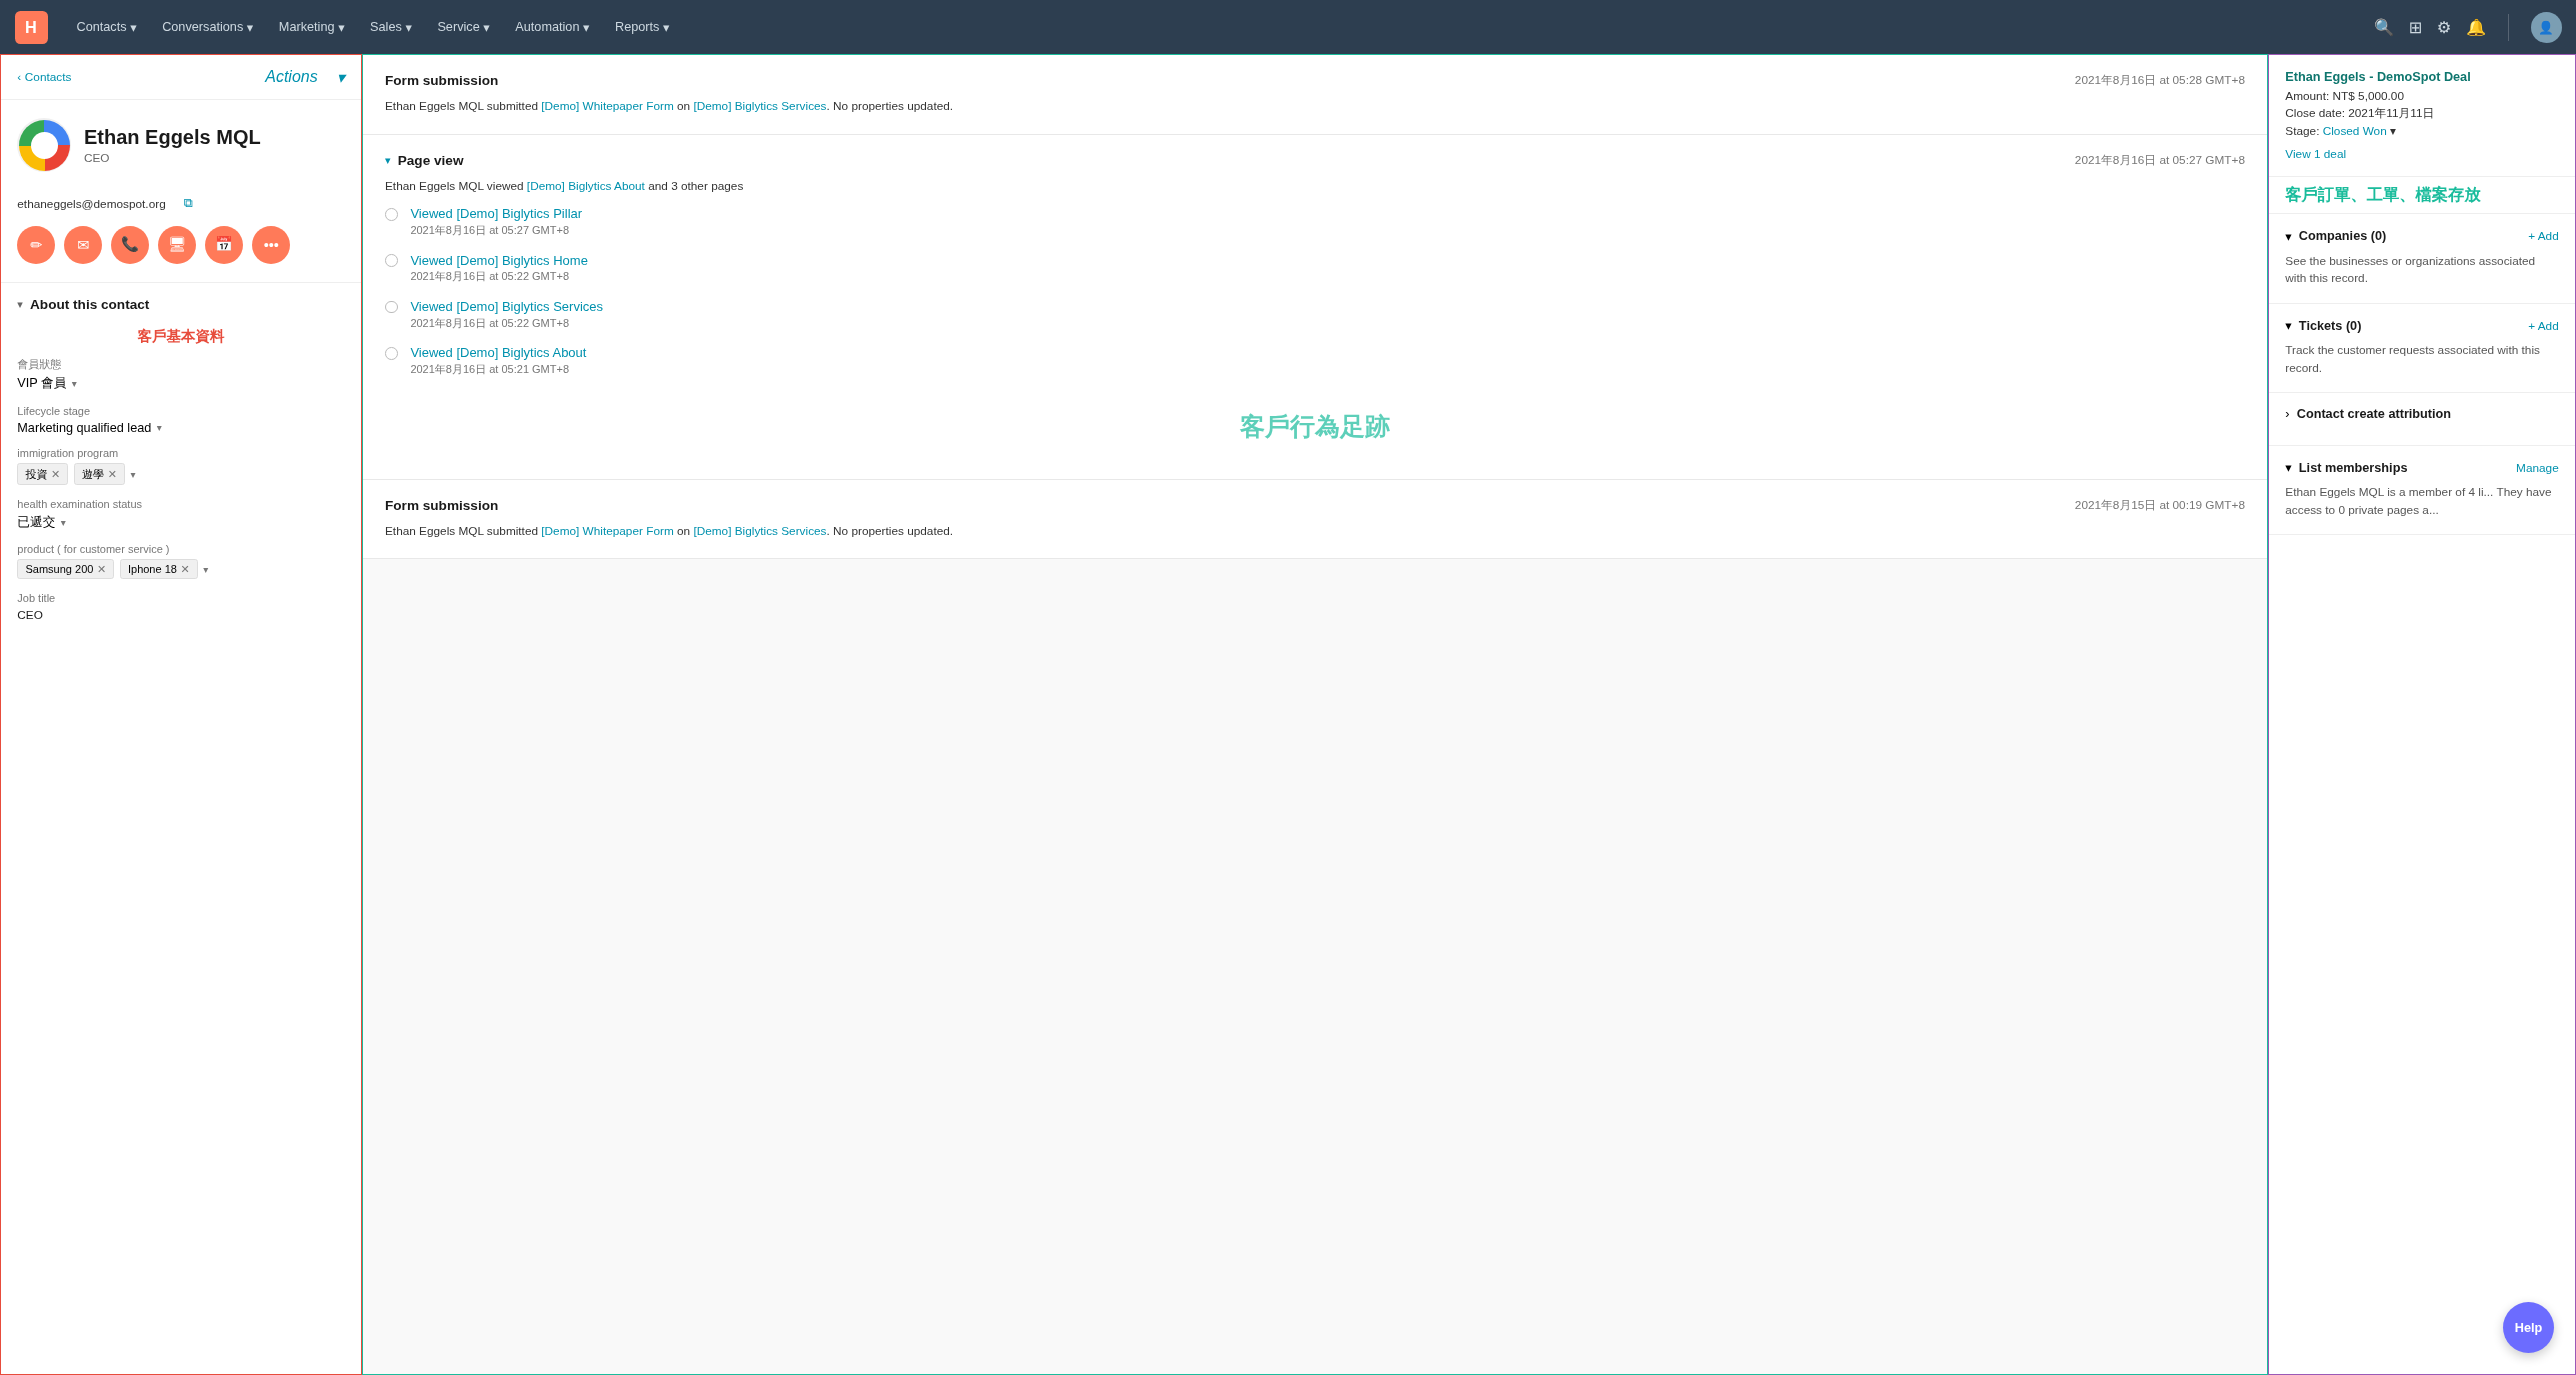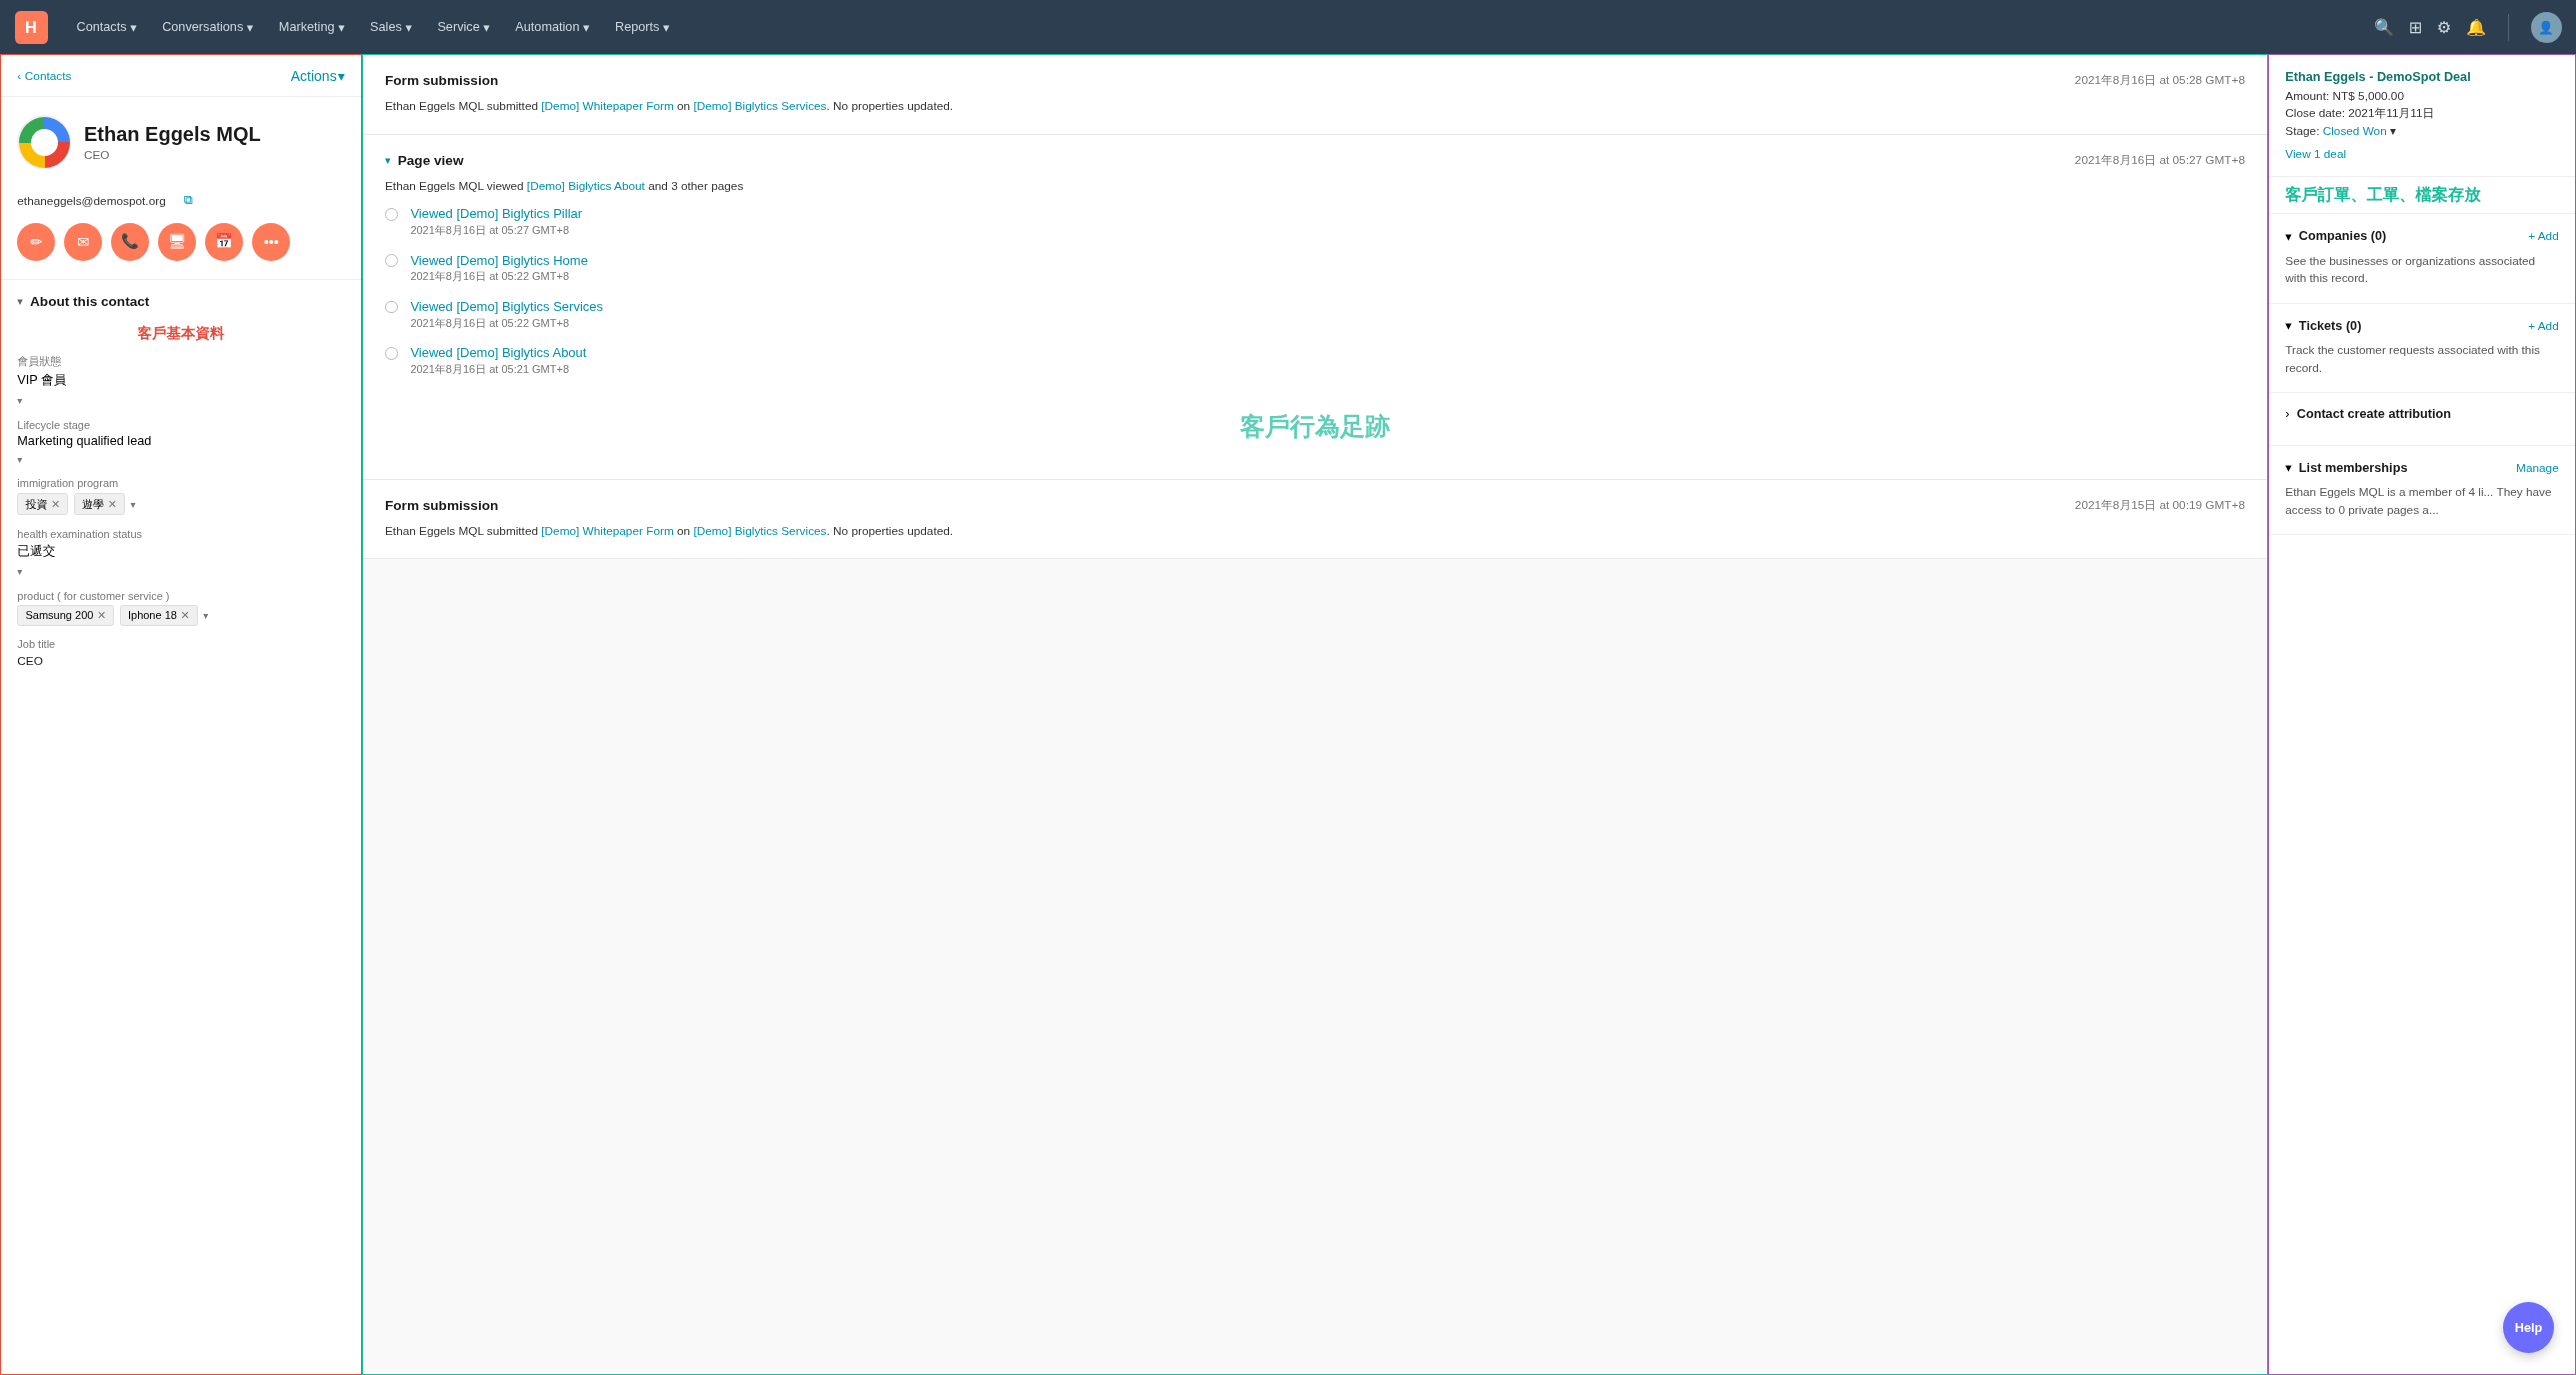--- a/index.html
+++ b/index.html
@@ -76,22 +76,22 @@
       align-items: center;
       justify-content: space-between;
       padding: 12.7px 16.3px;
       border-bottom: 0.9px solid #eee;
     }
     .back-link {
       color: #0091ae; font-size: 11.8px; cursor: pointer;
       display: flex; align-items: center; gap: 3.6px;
     }
     .actions-btn {
-      color: #0091ae; font-size: 14px; cursor: pointer;
-      display: flex; align-items: center; gap: 1px;
+      color: #0091ae; font-size: 16px; cursor: pointer;
+      display: flex; align-items: center; gap: 19px; font-style: italic;
     }
 
     .contact-info {
       padding: 18px 16.3px;
       border-bottom: 0.9px solid #eee;
     }
     .contact-avatar-row {
       display: flex; align-items: center; gap: 12.7px; margin-bottom: 11px;
     }
     .contact-avatar {
@@ -138,21 +138,21 @@
     .section-header {
       display: flex; align-items: center; gap: 7.2px; margin-bottom: 14.5px; cursor: pointer;
     }
     .section-header-title { font-size: 13.6px; font-weight: 600; color: #1a1a1a; }
     .chevron { color: #666; font-size: 11px; }
 
     .field-row { margin-bottom: 12.7px; }
     .field-label { font-size: 11px; color: #777; margin-bottom: 3.6px; }
     .field-value { font-size: 11.8px; color: #1a1a1a; }
     .field-value-dropdown {
-      display: flex; align-items: flex-start; gap: 5.4px; flex-direction: column;
+      display: flex; align-items: center; gap: 5.4px;
     }
     .dropdown-arrow { color: #777; cursor: pointer; font-size: 10px; }
 
     .tag-container { display: flex; flex-wrap: wrap; gap: 5.4px; align-items: center; }
     .tag {
       background: #f0f0f0;
       border: 0.9px solid #ddd;
       border-radius: 2.7px;
       padding: 2.7px 7.2px;
       font-size: 11px;

